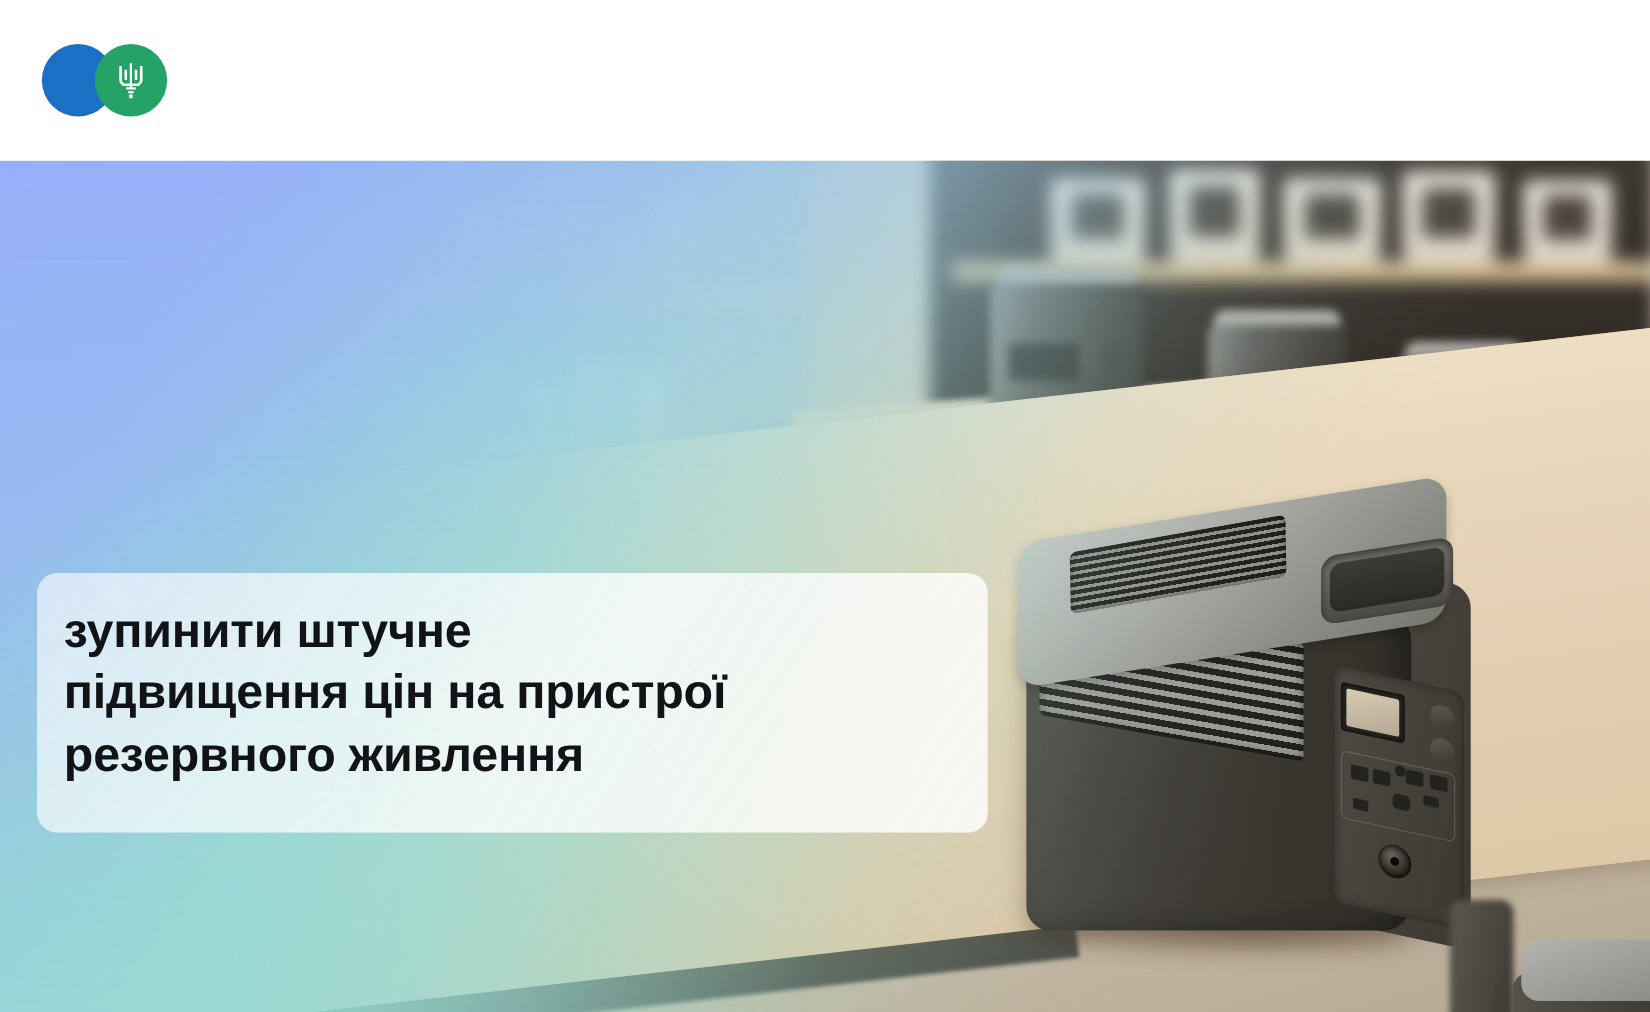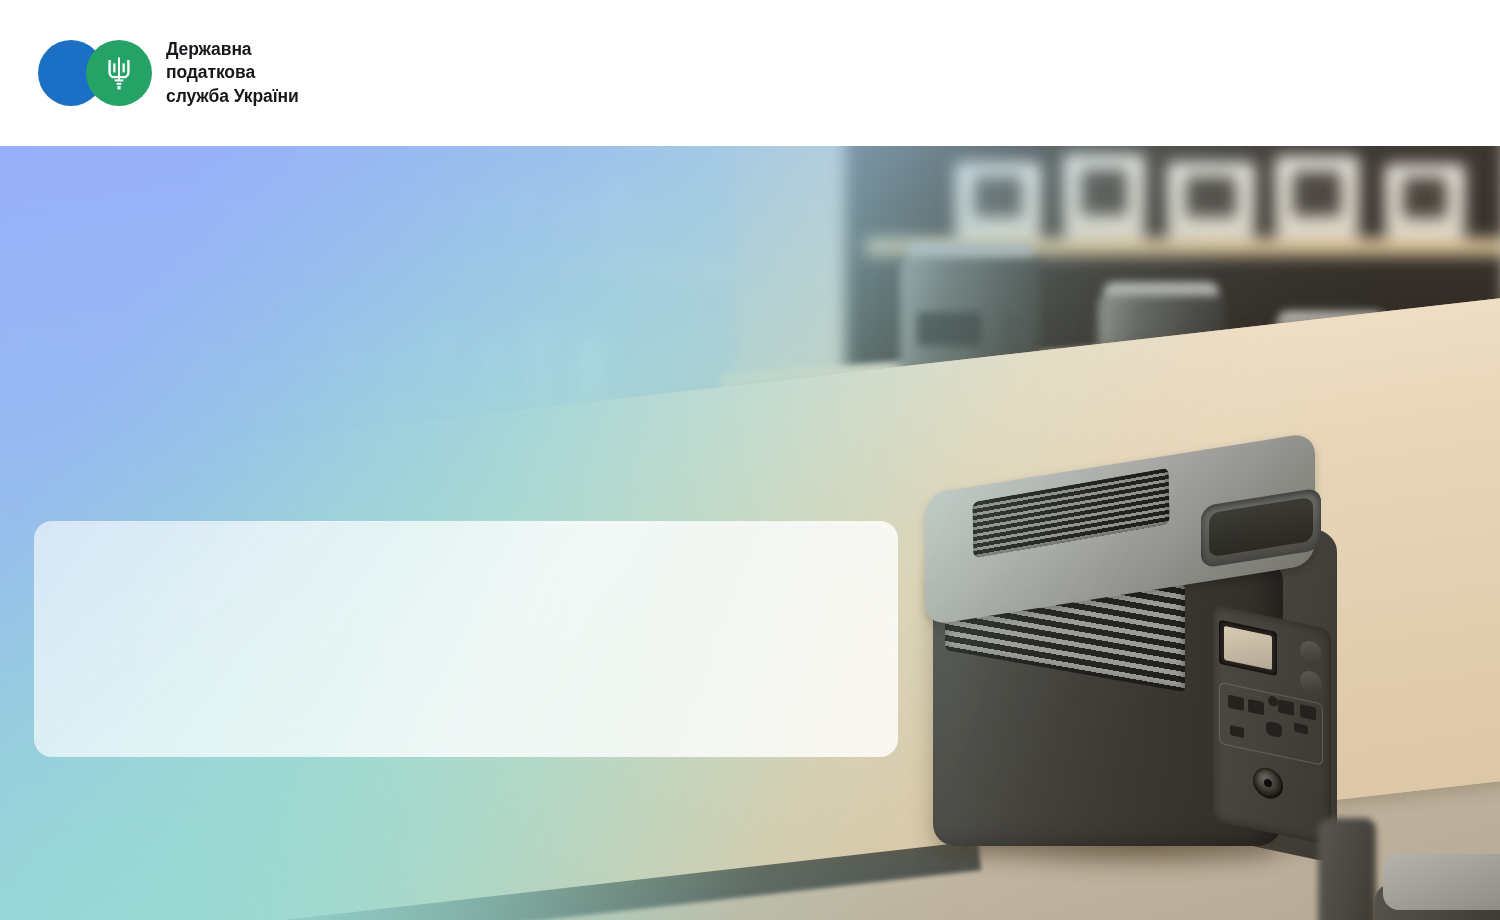--- a/index.html
+++ b/index.html
@@ -221,23 +221,20 @@
               <path d="M9.2 8.4h2.3v9.0H9.2z"></path>
               <path d="M18.5 8.4h2.3v9.0h-2.3z"></path>
               <path d="M7.4 21.0h15.2v2.2H7.4z"></path>
               <path d="M10.6 24.4h8.8v2.0h-8.8z"></path>
               <path d="M12.6 27.8h4.8v2.0h-4.8z"></path>
               <path d="M13.4 31.0h3.2v3.4h-3.2z"></path>
             </g>
           </svg>
         </span>
       </div>
-      <div class="logo-text">Державна
-податкова
-служба України</div>
     </div>
   </div>
 
   <div class="photo">
     <div class="wall"></div>
 
     <div class="cab-left">
       <span class="shelf" style="top:128px"></span>
       <span class="shelf" style="top:268px"></span>
       <span class="goods" style="left:30px;top:60px;width:26px;height:62px"></span>
@@ -344,14 +341,17 @@
       <span class="clid"></span>
 
     </div>
   </div>
 
   <div class="grad"></div>
   <div class="grad2"></div>
 
 
   <div class="sub-box"></div>
+  <div class="subtext">зупинити штучне
+підвищення цін на пристрої
+резервного живлення</div>
 
 </div>
 
 </body></html>

